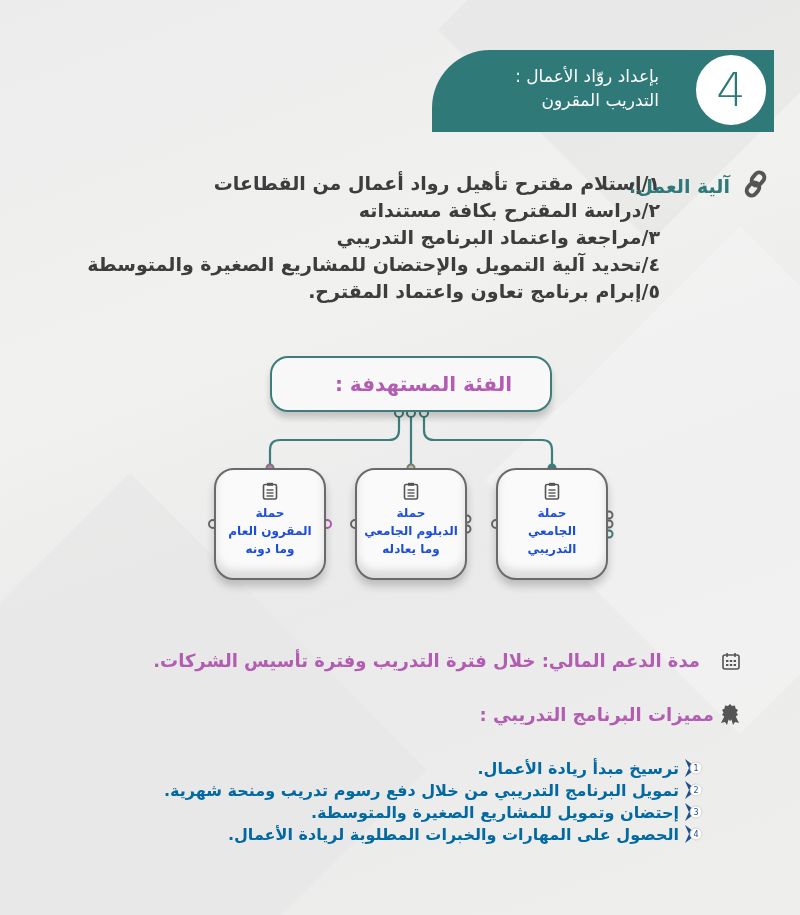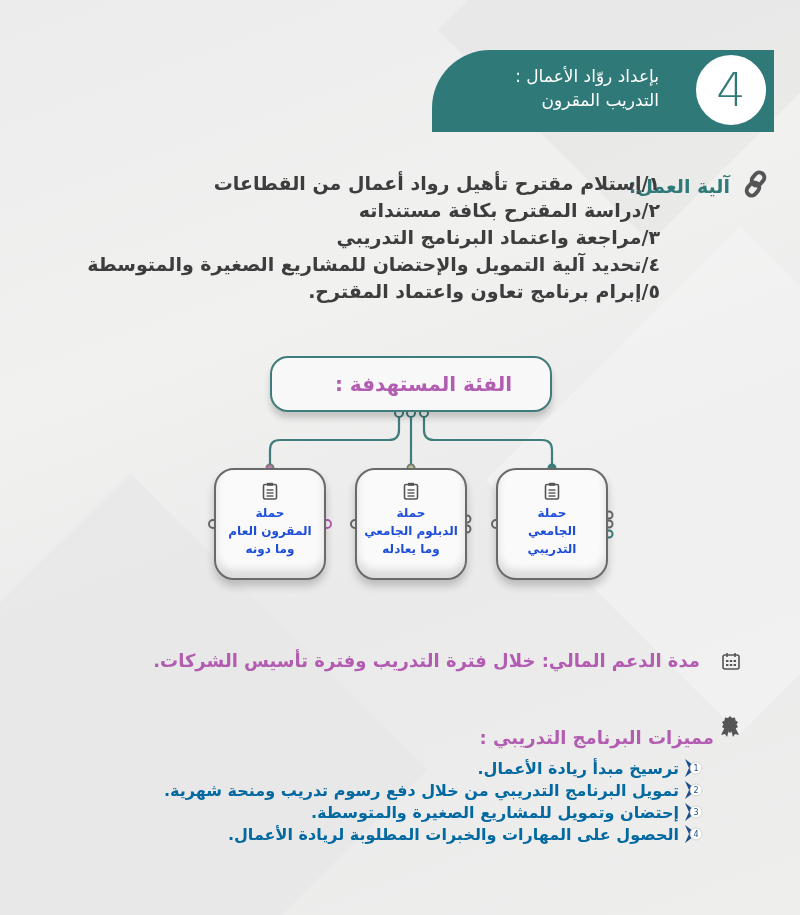--- a/index.html
+++ b/index.html
@@ -50,21 +50,21 @@
     background:#fafafa; box-shadow: inset 0 -8px 8px rgba(0,0,0,0.12), 0 6px 8px rgba(0,0,0,0.2);
     text-align:center; direction:rtl;
   }
   .card-icon { display:block; margin:12px auto 4px; width:16px; height:18px; }
   .card-text { color:#1d4ed8; font-size:12px; line-height:18px; font-weight:bold; }
 
   
   .support { position:absolute; right:60px; top:650px; direction:rtl; display:flex; align-items:center; gap:22px; white-space:nowrap; }
   .support-text { color:#b25db1; font-size:18px; font-weight:bold; }
   .features-head { position:absolute; right:60px; top:703px; direction:rtl; display:flex; align-items:center; gap:6px; white-space:nowrap; }
-  .features-title { color:#b25db1; font-size:18px; font-weight:bold;margin-top:24px; }
+  .features-title { color:#b25db1; font-size:18px; font-weight:bold; }
 
   .features { position:absolute; right:95px; top:757px; direction:rtl; }
   .feat { display:flex; align-items:center; gap:4px; height:22px; white-space:nowrap; }
   .feat-marker { width:22px; height:20px; position:relative; flex:none; }
   .feat-text { color:#0369a1; font-size:16px; font-weight:bold; }
 </style>
 </head>
 <body>
 
 <div class="bg-shape bg1"></div>

